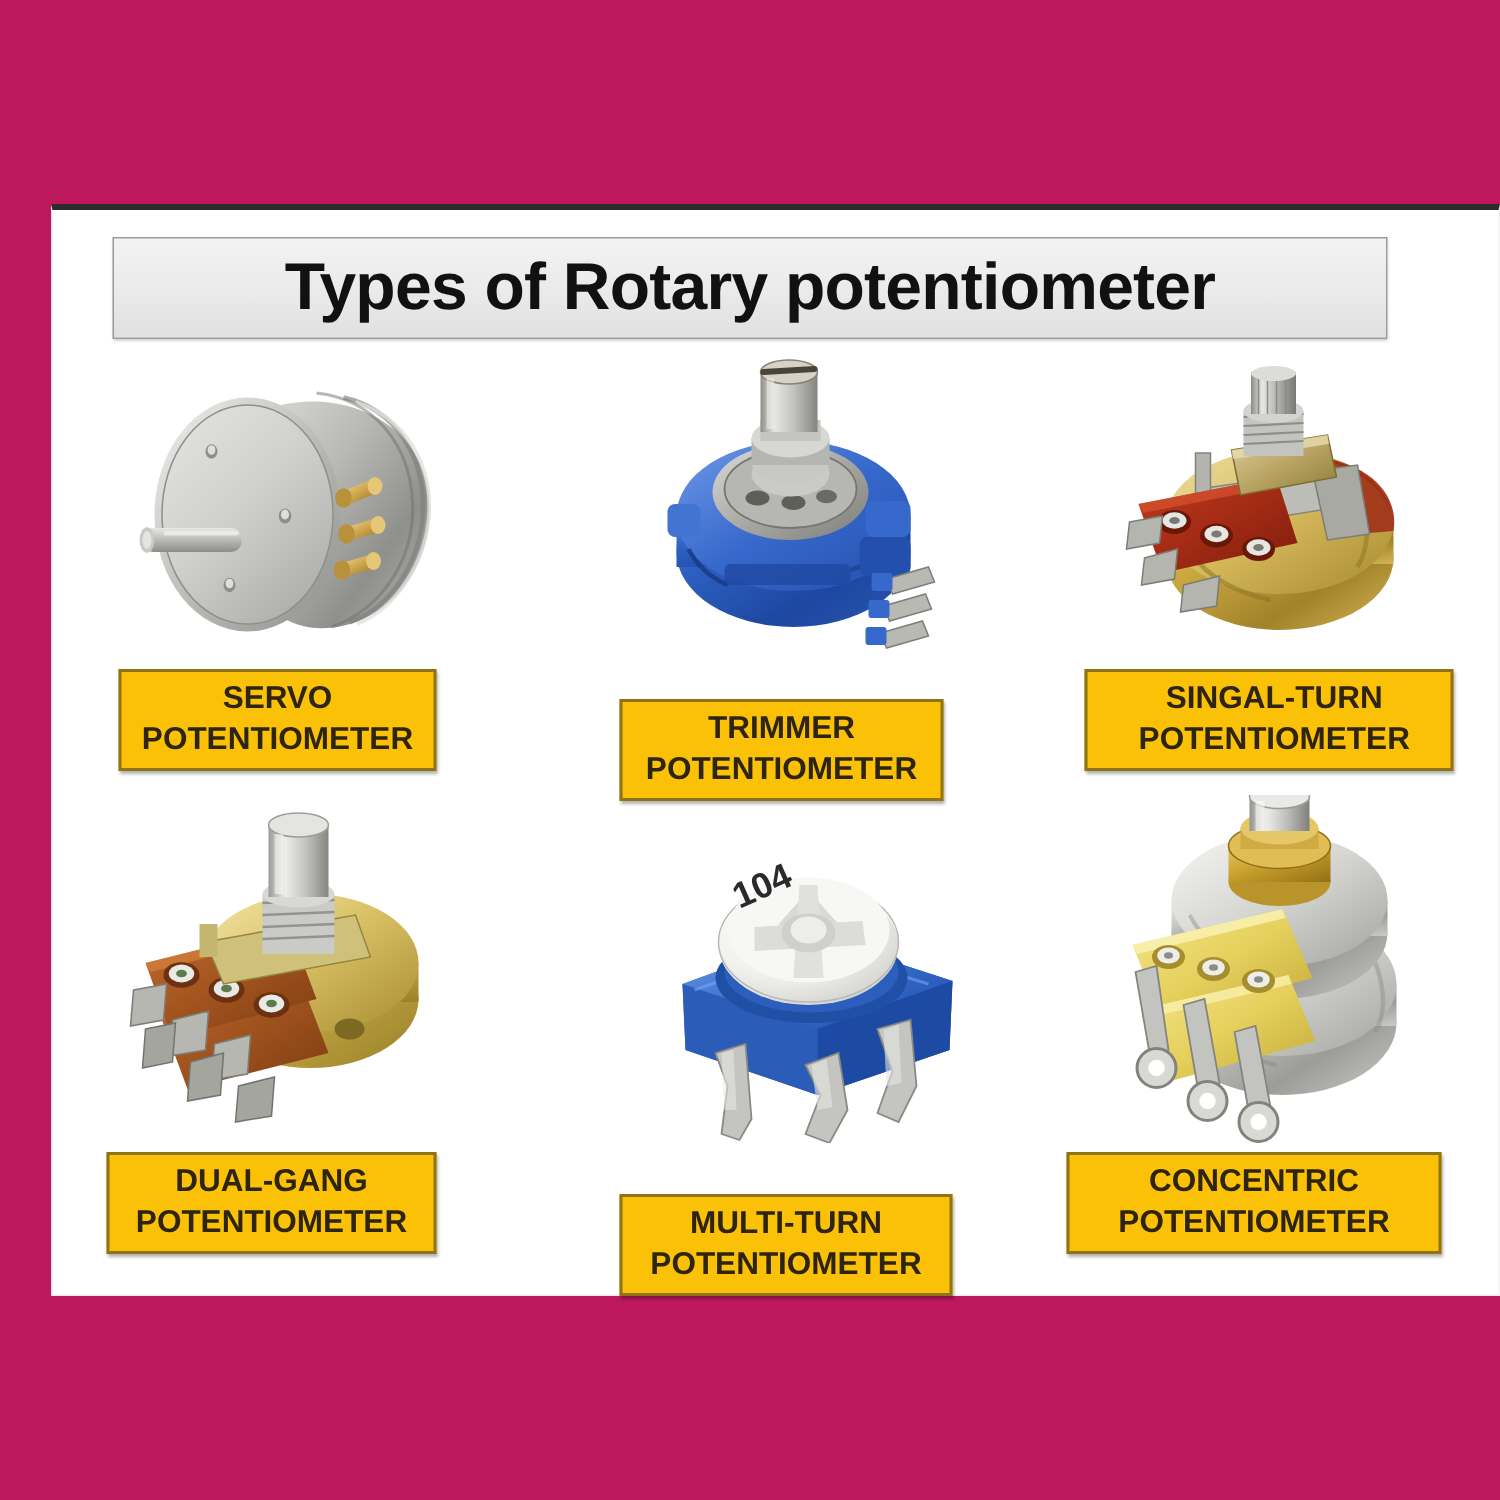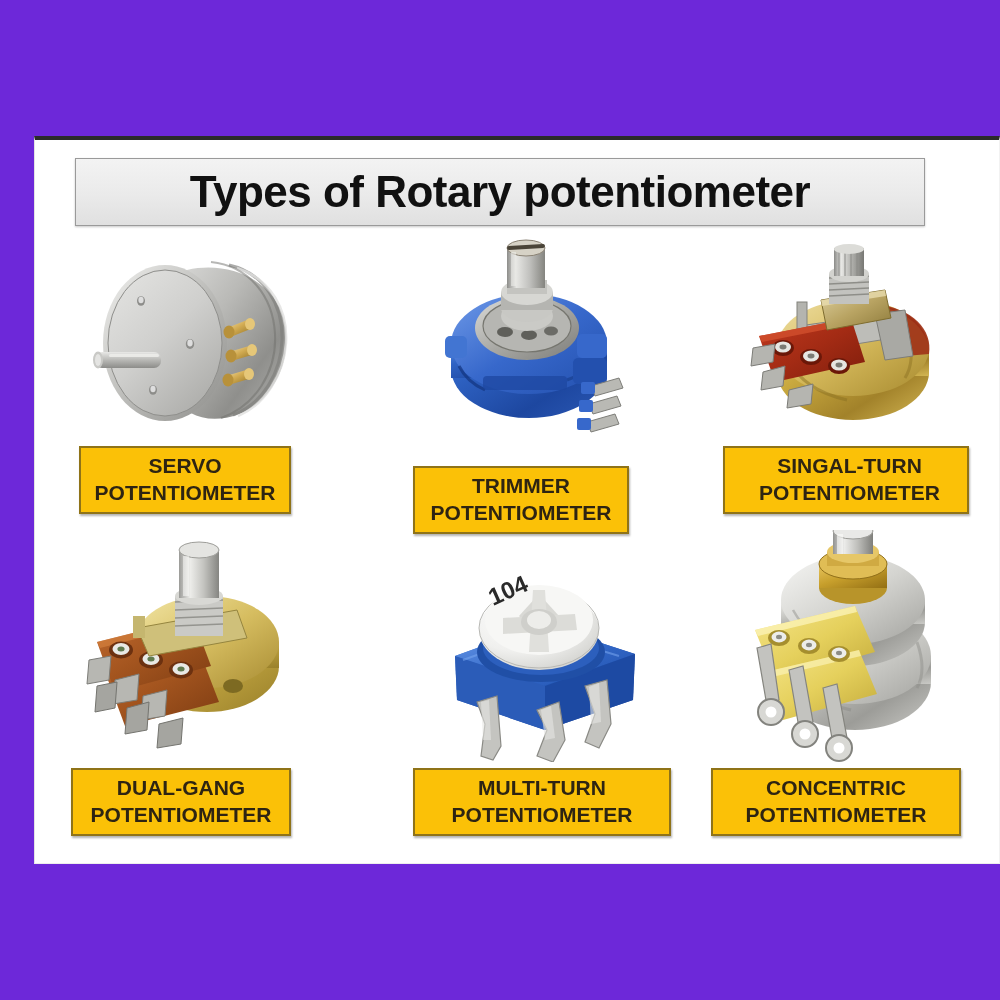--- a/index.html
+++ b/index.html
@@ -11,21 +11,21 @@
     overflow: hidden;
   }
   body {
     font-family: "Liberation Sans", sans-serif;
   }
 
   #page {
     position: relative;
     width: 1000px;
     height: 1000px;
-    background: #6d28d9;
+    background: #be185d;
   }
 
   
   #slide {
     position: absolute;
     left: 34px;
     top: 136px;
     width: 966px;
     height: 728px;
     background: #ffffff;
@@ -501,21 +501,21 @@
           <path d="M152 152 L 174 146 L 178 190 L 166 214 L 152 208 L 162 180 Z"></path>
         </g>
         <g fill="#e6e6e3" opacity="0.6">
           <path d="M48 168 L 56 166 L 58 206 L 50 206 Z"></path>
           <path d="M108 176 L 118 172 L 122 204 L 112 206 Z"></path>
           <path d="M156 153 L 166 149 L 168 188 L 158 190 Z"></path>
         </g>
       </svg>
     </div>
 
-    <div class="caption" style="left:378px; top:628px; width:258px; height:68px;">
+    <div class="caption" style="left:378px; top:656px; width:222px; height:68px;">
       <span>MULTI-TURN</span>
       <span>POTENTIOMETER</span>
     </div>
 
     <div class="item" style="left:696px; top:390px; width:236px; height:232px;">
       <svg class="photo" width="236" height="232" viewBox="0 0 236 232">
         <defs>
           <linearGradient id="ccSilver" x1="0" y1="0" x2="1" y2="1">
             <stop offset="0%" stop-color="#efefec"></stop>
             <stop offset="35%" stop-color="#c8c8c4"></stop>

